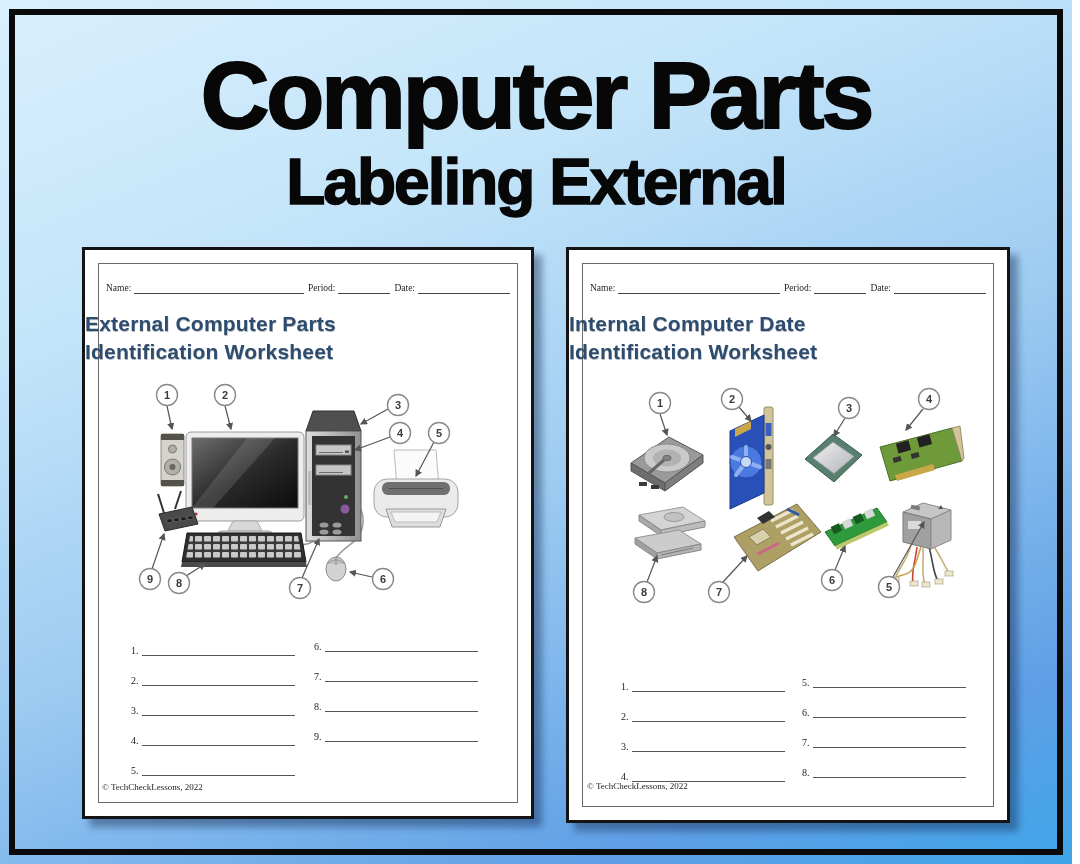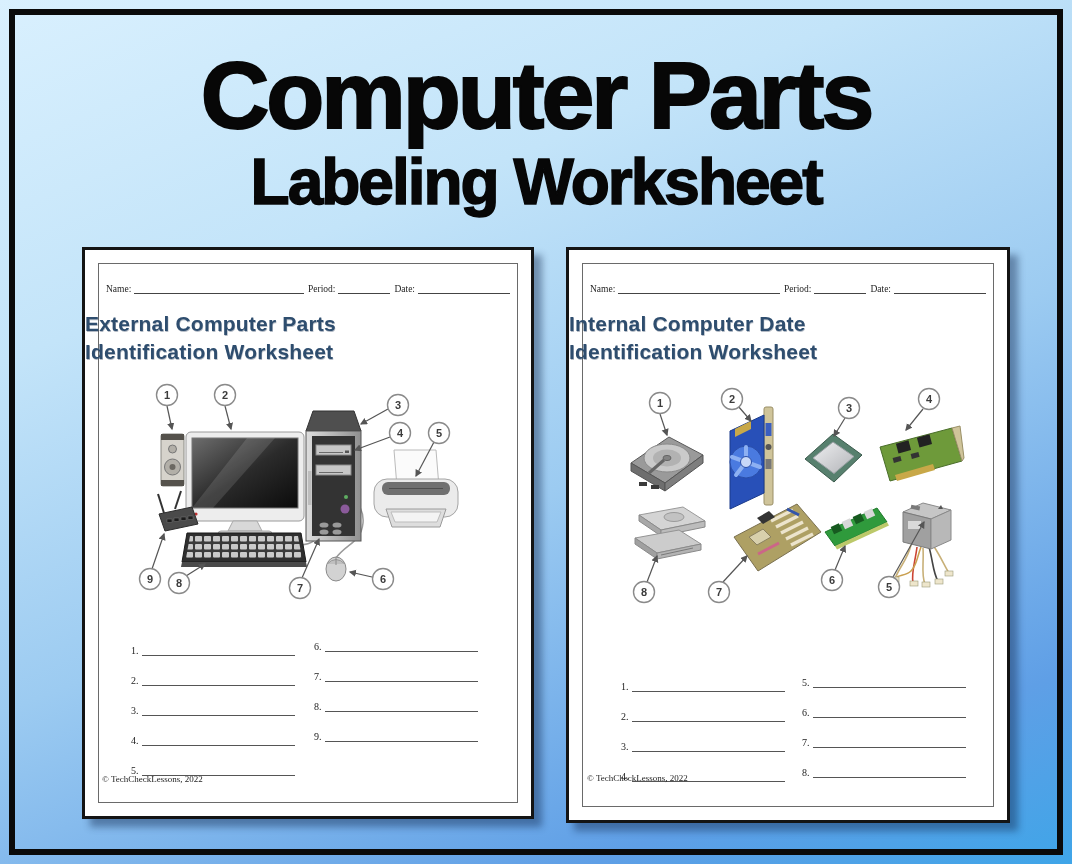--- a/index.html
+++ b/index.html
@@ -13,51 +13,51 @@
   .big-title.l1{top:48px; font-size:95px; letter-spacing:-3px; -webkit-text-stroke:2px #070707;}
   .big-title.l2{top:150px; font-size:64px; letter-spacing:-2px; -webkit-text-stroke:1.5px #070707;}
   .page{
     position:absolute; background:#ffffff; border:3px solid #141414; box-sizing:border-box;
     box-shadow:8px 8px 7px rgba(15,35,75,0.42);
   }
   .page.left{left:82px; top:247px; width:452px; height:572px;}
   .page.right{left:566px; top:247px; width:444px; height:576px;}
   .inner-rule{position:absolute; inset:13px; border:1px solid #6a6a6a; pointer-events:none;}
   .ws-header{
-    position:absolute; left:21px; right:21px; top:33px; display:flex; align-items:center;
+    position:absolute; left:21px; right:21px; top:33px; display:flex; align-items:flex-start;
     font-family:"Liberation Serif",serif; font-size:9.5px; color:#1d1d1d; white-space:nowrap;
   }
   .ws-header .lbl{padding-right:3px;}
   .blankline{border-bottom:1px solid #444; height:10px; display:inline-block;}
   .fill{flex:1 1 auto; margin-right:4px;}
   .w-period{width:52px; margin-right:4px;}
   .w-date{width:92px;}
   .ws-title{
     position:absolute; top:60px; left:0; right:0; 
     font-size:21px; font-weight:bold; color:#2e4d6e; line-height:1.33; letter-spacing:0.2px;
     text-shadow:0.5px 0.5px 0.5px rgba(40,60,90,0.35);
   }
   .illus{position:absolute;}
   .illus.left-art{left:10px; top:125px;}
   .illus.right-art{left:12px; top:135px;}
   .answers{position:absolute; width:164px; font-family:"Liberation Serif",serif; font-size:10px; color:#222;}
   .ans-row{display:flex; align-items:flex-end; height:30px;}
   .ans-row .num{padding-right:3px;}
   .ans-row .blank{flex:1; border-bottom:1px solid #555; height:11px;}
-  .pg-copyright{position:absolute; font-family:"Liberation Serif",serif; font-size:9px; color:#1d1d1d;}
+  .pg-copyright{position:absolute; font-family:"Liberation Serif",serif; font-size:9px; color:#1d1d1d;margin-top:8px;}
   svg text.co{font-family:"Liberation Sans",sans-serif; font-size:11px; font-weight:bold; fill:#3c3c3c; text-anchor:middle;}
 </style>
 </head>
 <body>
 
 <div class="poster">
   <div class="frame"></div>
 
   <div class="big-title l1">Computer Parts</div>
-  <div class="big-title l2">Labeling Worksheet</div>
+  <div class="big-title l2">Labeling External</div>
 
   <div class="page left">
     <div class="inner-rule"></div>
 
     <div class="ws-header">
       <span class="lbl">Name:</span>
       <span class="blankline fill"></span>
       <span class="lbl">Period:</span>
       <span class="blankline w-period"></span>
       <span class="lbl">Date:</span>

